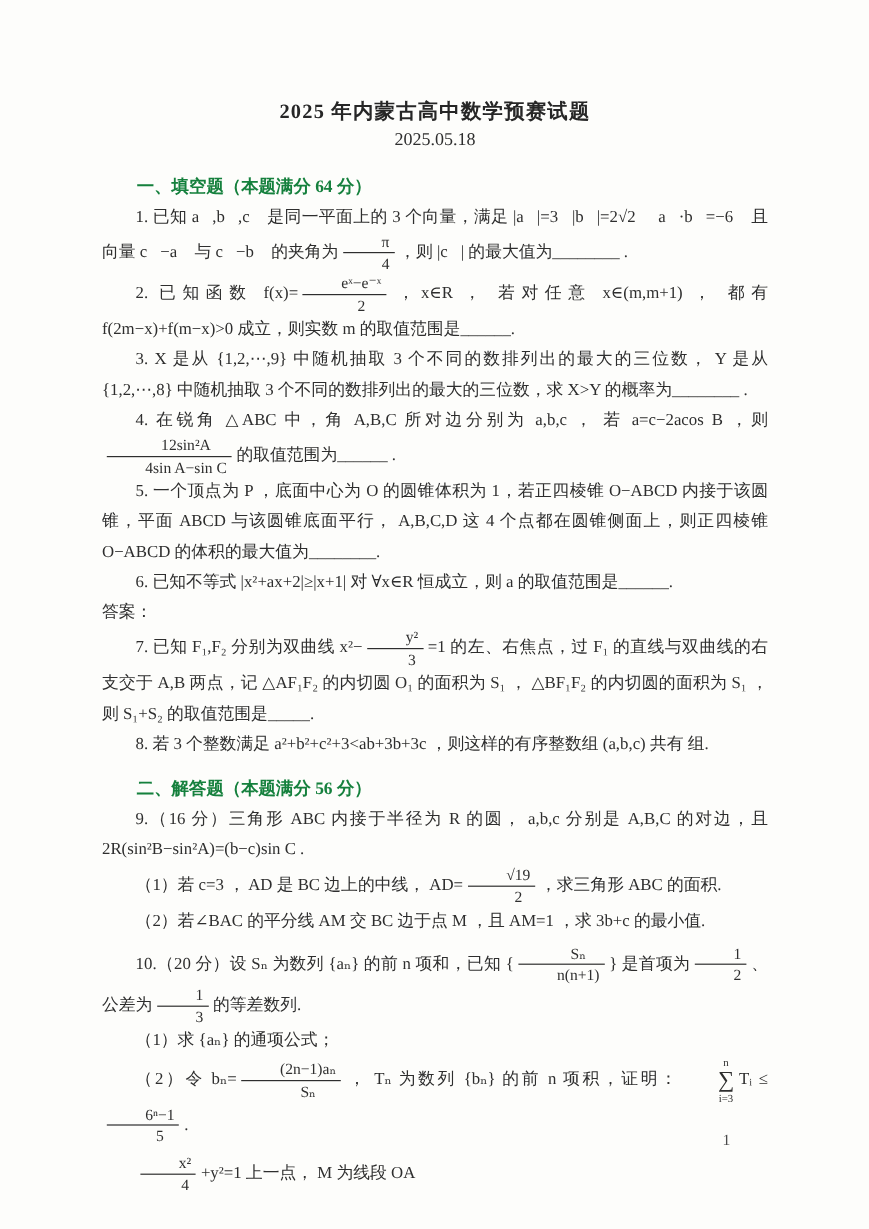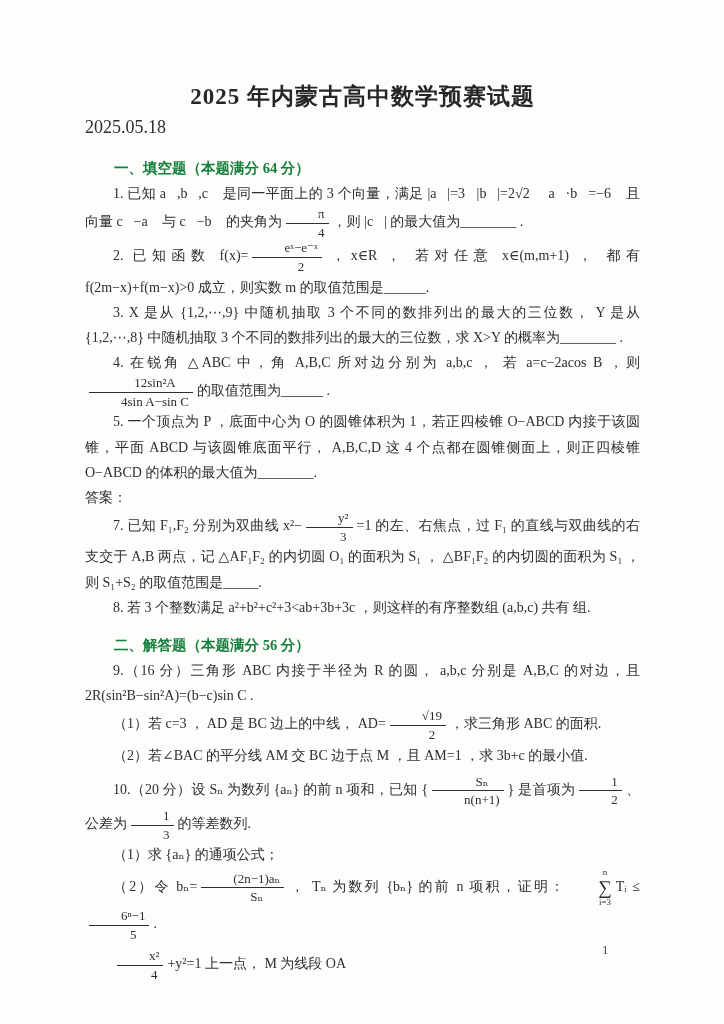--- a/index.html
+++ b/index.html
@@ -11,29 +11,30 @@
   .page{
     position:relative;
     width:724px;height:1024px;
     box-sizing:border-box;
     padding:82px 84px 0 85px;
     background:#fdfdfb;
     overflow:hidden;
   }
   .doc-title{
     text-align:center;
-    font-size:23px;
+    font-size:17px;
     font-weight:700;
     letter-spacing:1px;
     line-height:1.3;
     margin:0;
     color:#262626;
   }
   .doc-date{
-    font-size:18px;
+    text-align:center;
+    font-size:15px;
     line-height:1.5;
     margin:2px 0 14px 0;
     color:#2e2e2e;
   }
   .sec-heading{
     font-size:14.5px;
     font-weight:700;
     line-height:1.8;
     margin:0;
     text-indent:2em;
@@ -111,20 +112,21 @@
 
   <p class="para"><span class="run">3. X 是从 {1,2,⋯,9} 中随机抽取 3 个不同的数排列出的最大的三位数， Y 是从 {1,2,⋯,8} 中随机抽取 3 个不同的数排列出的最大的三位数，求 X&gt;Y 的概率为________ .</span></p>
 
   <p class="para"><span class="run">4. 在锐角 △ABC 中，角 A,B,C 所对边分别为 a,b,c ， 若 a=c−2acos B ，则</span><span class="frac">
         <span class="fn">12sin²A</span>
         <span class="fd">4sin A−sin C</span>
       </span><span class="run">的取值范围为______ .</span></p>
 
   <p class="para"><span class="run">5. 一个顶点为 P ，底面中心为 O 的圆锥体积为 1，若正四棱锥 O−ABCD 内接于该圆锥，平面 ABCD 与该圆锥底面平行， A,B,C,D 这 4 个点都在圆锥侧面上，则正四棱锥 O−ABCD 的体积的最大值为________.</span></p>
 
+  <p class="para"><span class="run">6. 已知不等式 |x²+ax+2|≥|x+1| 对 ∀x∈R 恒成立，则 a 的取值范围是______.</span></p>
 
   <p class="para noindent"><span class="run">答案：</span></p>
 
   <p class="para"><span class="run">7. 已知 F₁,F₂ 分别为双曲线 x²−</span><span class="frac">
         <span class="fn">y²</span>
         <span class="fd">3</span>
       </span><span class="run">=1 的左、右焦点，过 F₁ 的直线与双曲线的右支交于 A,B 两点，记 △AF₁F₂ 的内切圆 O₁ 的面积为 S₁ ， △BF₁F₂ 的内切圆的面积为 S₁ ，则 S₁+S₂ 的取值范围是_____.</span></p>
 
   <p class="para"><span class="run">8. 若 3 个整数满足 a²+b²+c²+3&lt;ab+3b+3c ，则这样的有序整数组 (a,b,c) 共有 组.</span></p>
 

